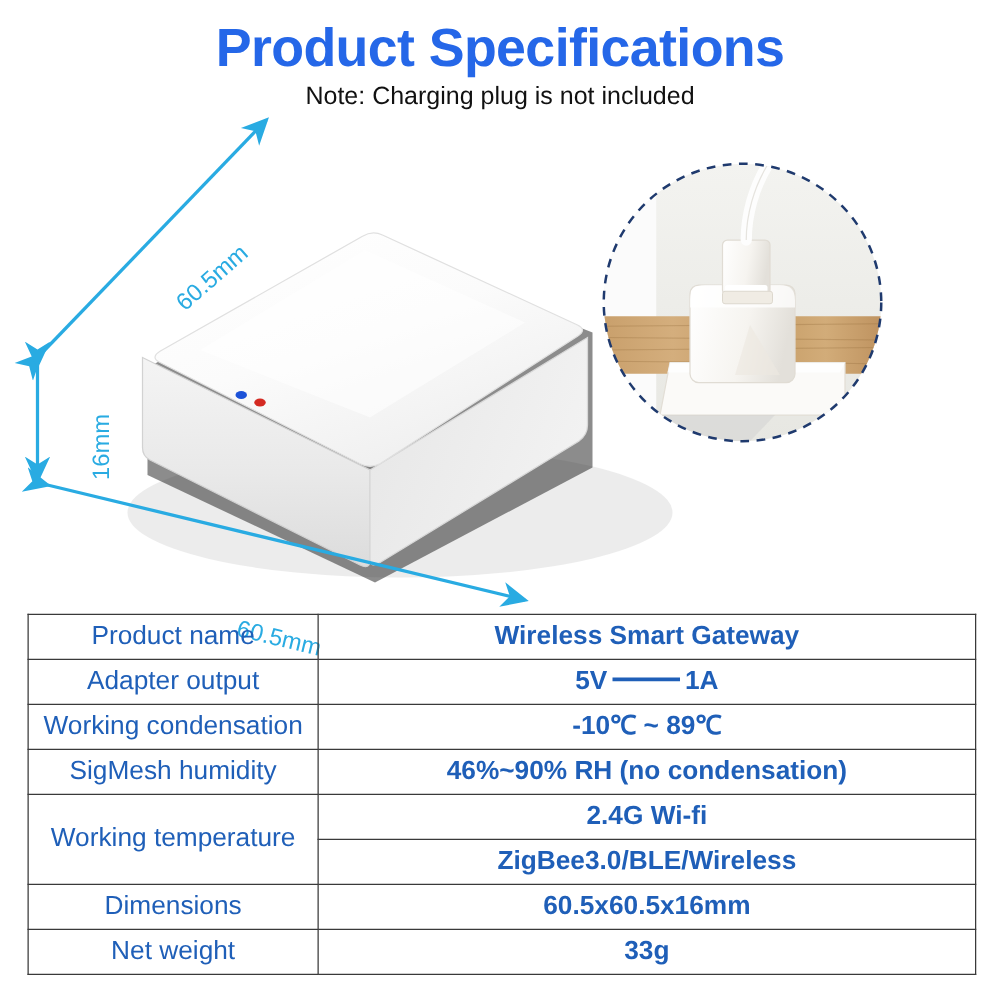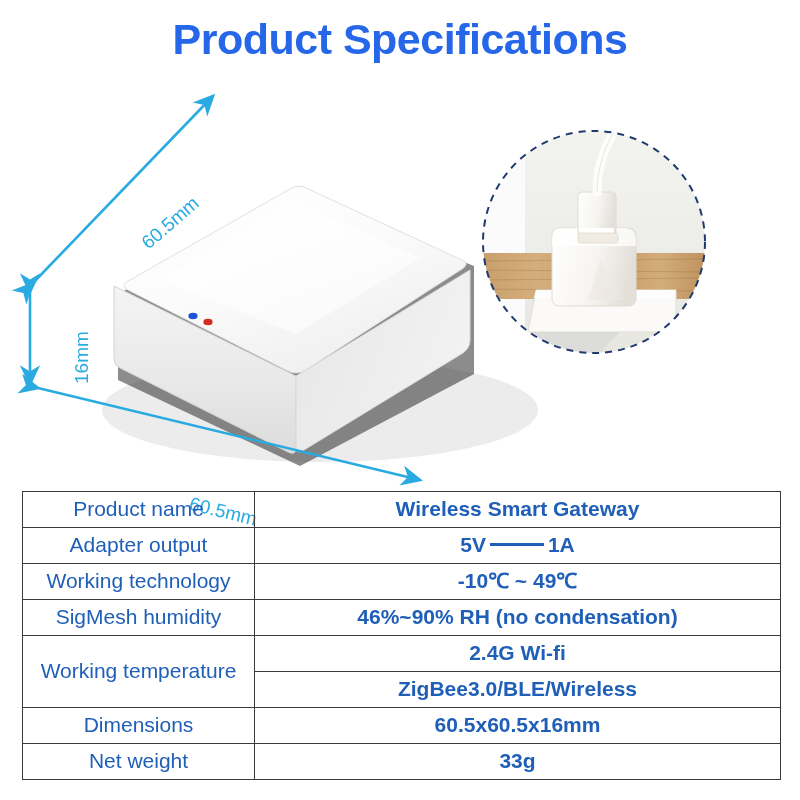--- a/index.html
+++ b/index.html
@@ -109,20 +109,21 @@
     margin: 0 4px 4px 4px;
   }
 </style>
 </head>
 <body>
 
 <div id="page">
 
   <div id="title">Product Specifications</div>
 
+  <div id="subtitle">Note: Charging plug is not included</div>
 
   <div id="hero">
 
     <svg width="800" height="400" viewBox="0 0 800 400">
 
       <defs>
         <linearGradient id="topFace" x1="0.15" y1="0" x2="0.8" y2="1">
           <stop offset="0%" stop-color="#ffffff"></stop>
           <stop offset="45%" stop-color="#fbfbfb"></stop>
           <stop offset="100%" stop-color="#ededed"></stop>
@@ -237,22 +238,22 @@
       </tr>
 
       <tr>
         <td class="key">Adapter output</td>
         <td class="value">
           <span>5V</span><span class="dc-symbol"></span><span>1A</span>
         </td>
       </tr>
 
       <tr>
-        <td class="key">Working technology</td>
-        <td class="value">-10℃ ~ 49℃</td>
+        <td class="key">Working condensation</td>
+        <td class="value">-10℃ ~ 89℃</td>
       </tr>
 
       <tr>
         <td class="key">SigMesh humidity</td>
         <td class="value">46%~90% RH (no condensation)</td>
       </tr>
 
       <tr>
         <td class="key" rowspan="2">Working temperature</td>
         <td class="value sub">2.4G Wi-fi</td>

